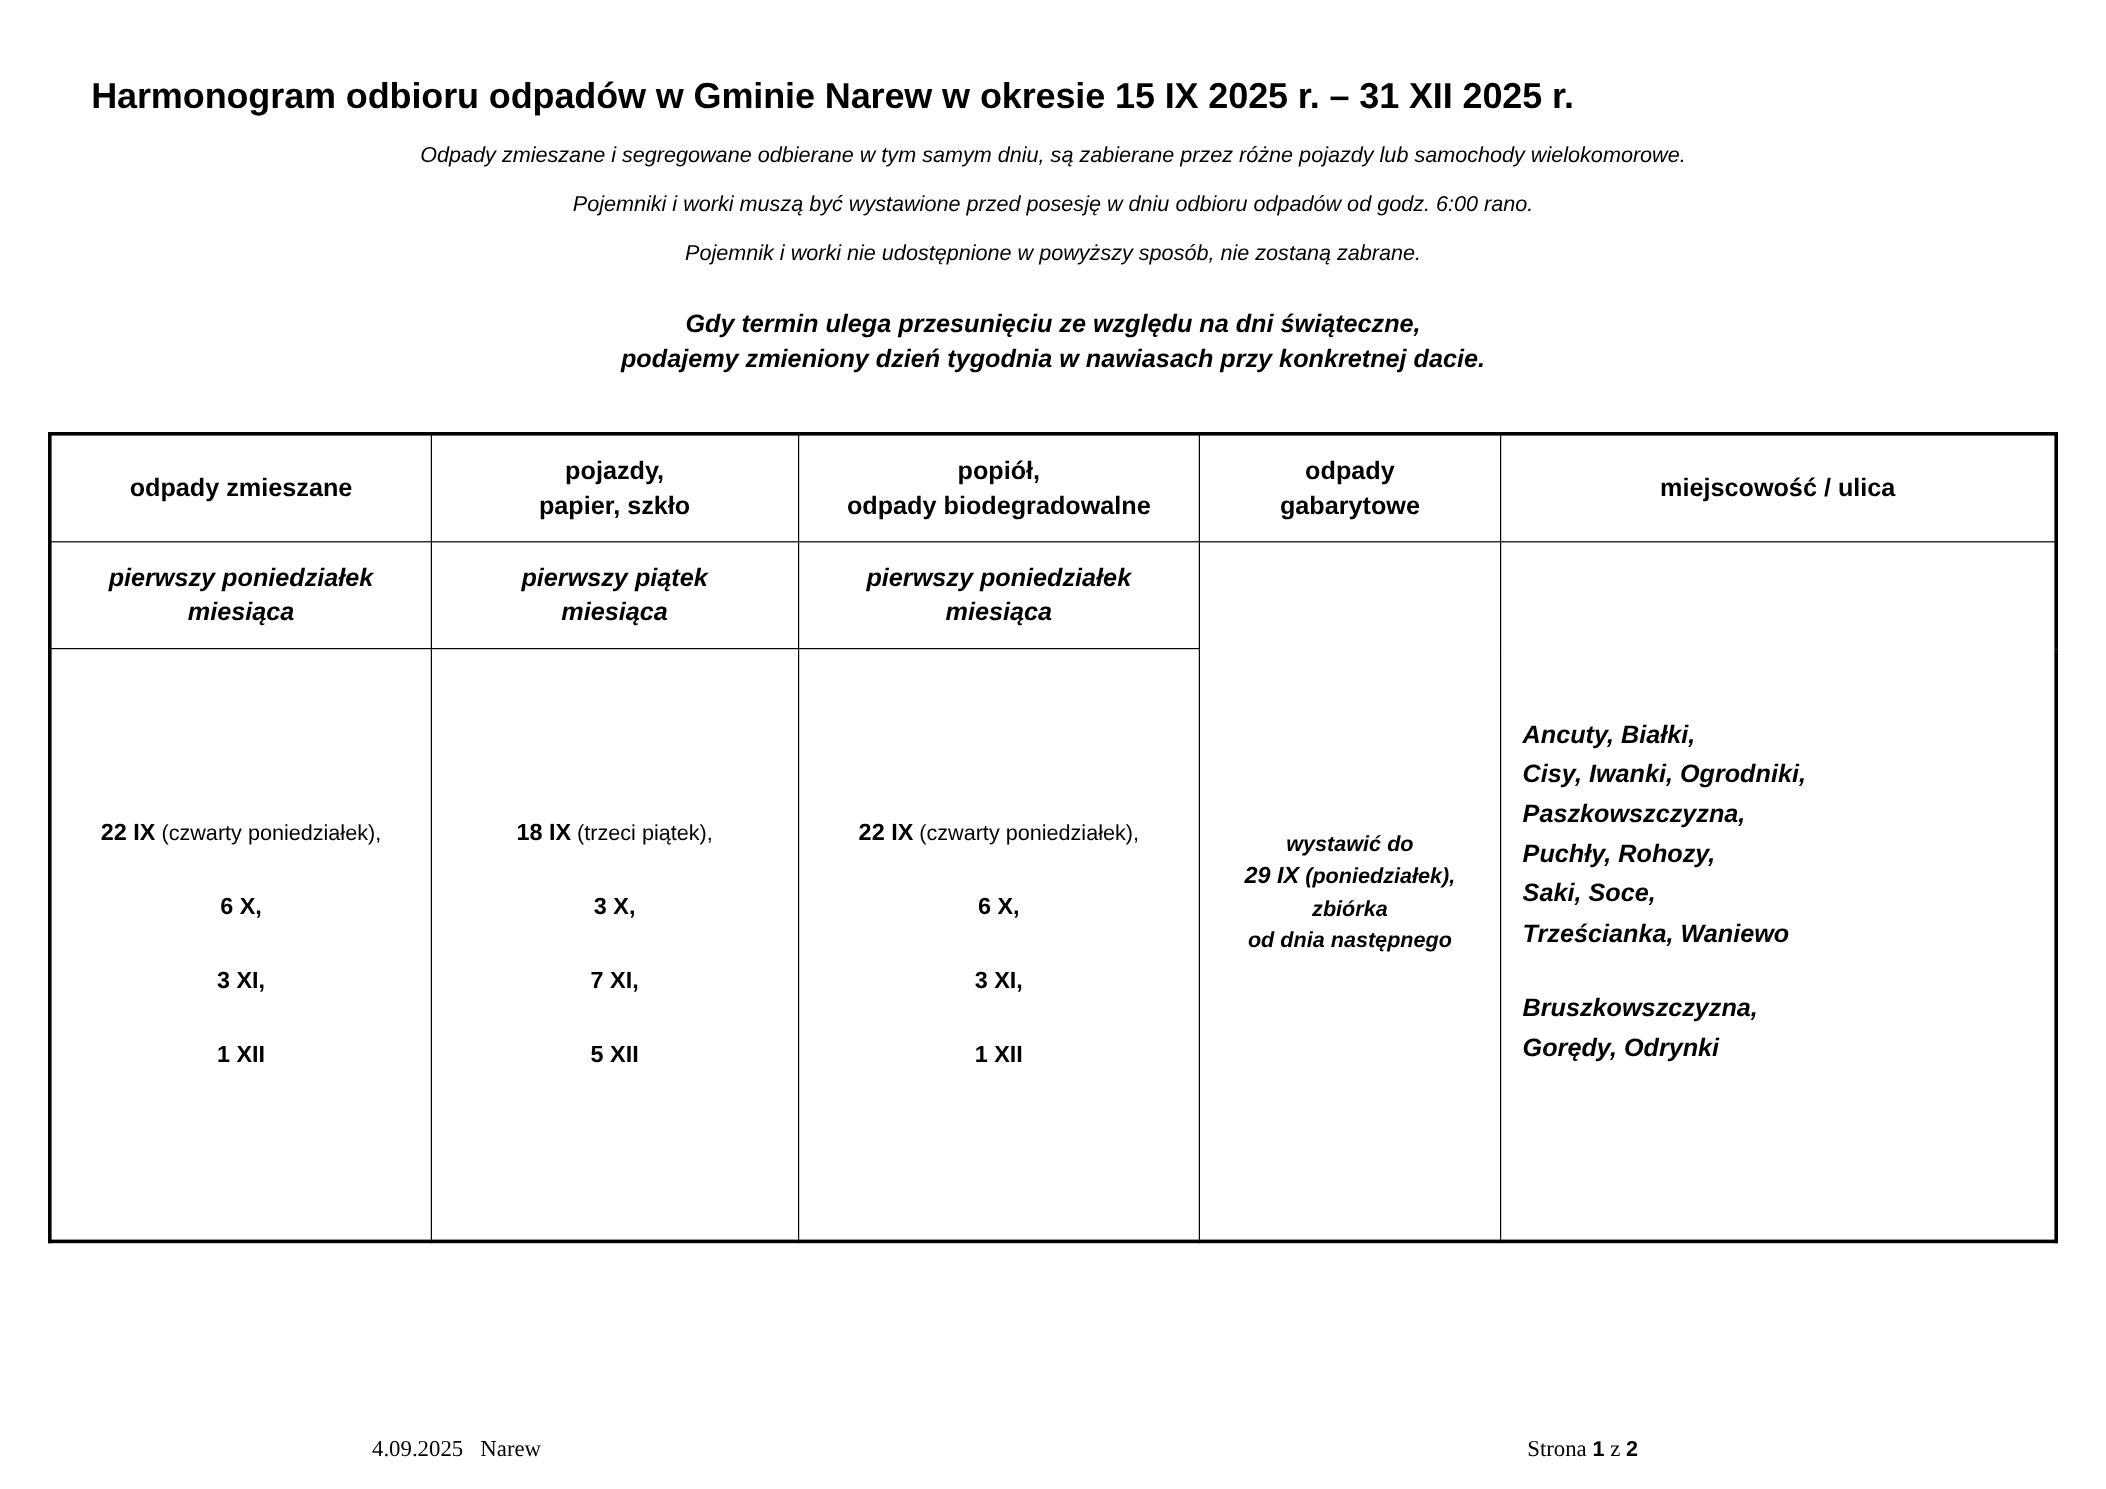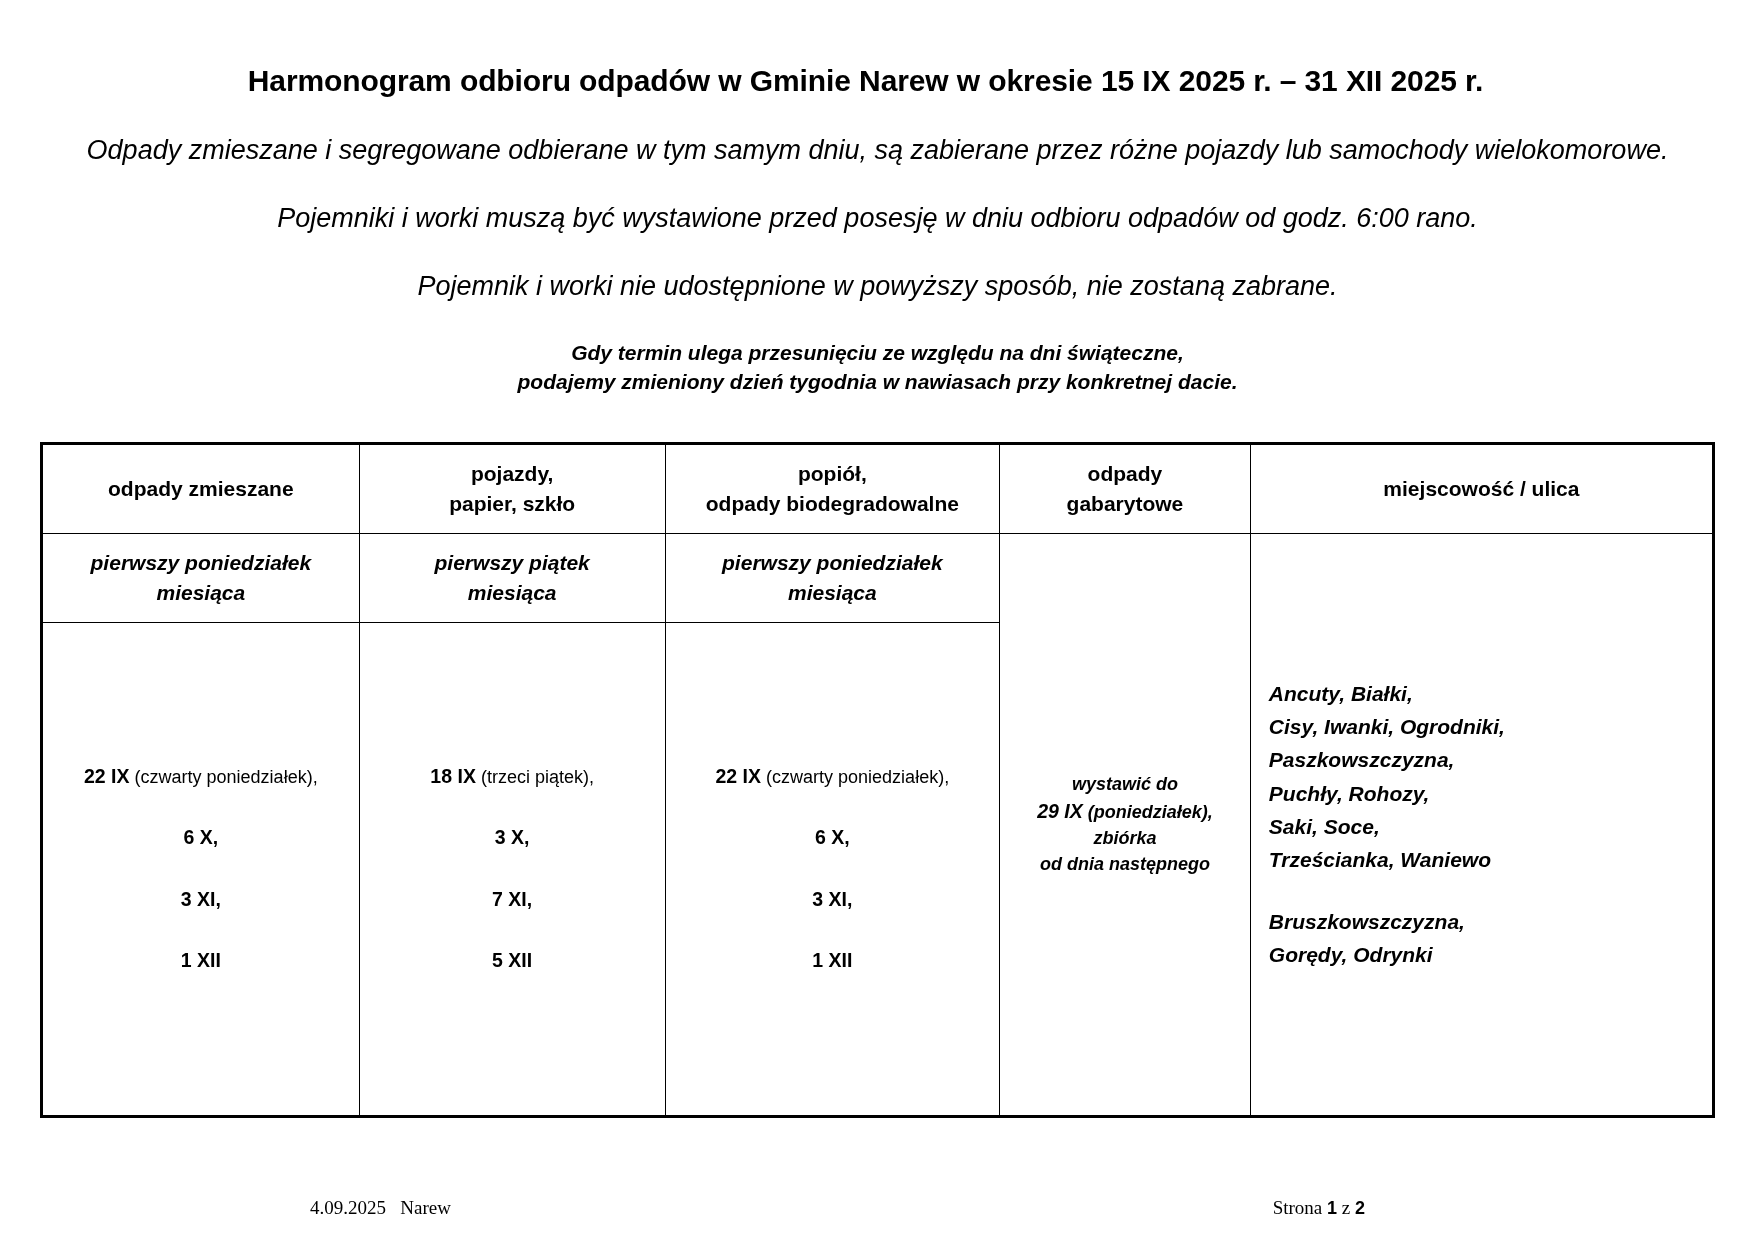--- a/index.html
+++ b/index.html
@@ -17,45 +17,45 @@
   .page {
     position: relative;
     width: 1755px;
     height: 1241px;
     box-sizing: border-box;
     padding: 0;
   }
 
   
   .doc-title {
-    text-align: center;
+    text-align: left;
     font-size: 30px;
     font-weight: bold;
     letter-spacing: -0.1px;
     margin: 0;
-    padding: 62px 60px 0 36px;
+    padding: 62px 60px 0 76px;
     line-height: 1.25;
   }
 
   
   .notice {
     text-align: center;
     padding: 0 60px;
   }
   .notice-heading {
     font-size: 23px;
     font-weight: bold;
     font-style: italic;
     margin-top: 33px;
     line-height: 1.3;
   }
   .notice-line {
-    font-size: 27px;
+    font-size: 18px;
     font-style: italic;
-    margin-top: 32px;
+    margin-top: 17px;
     line-height: 1.35;
   }
   .notice-line.strong {
     font-weight: bold;
     font-size: 21px;
     margin-top: 36px;
   }
   .notice-block {
     font-size: 21px;
     font-style: italic;

